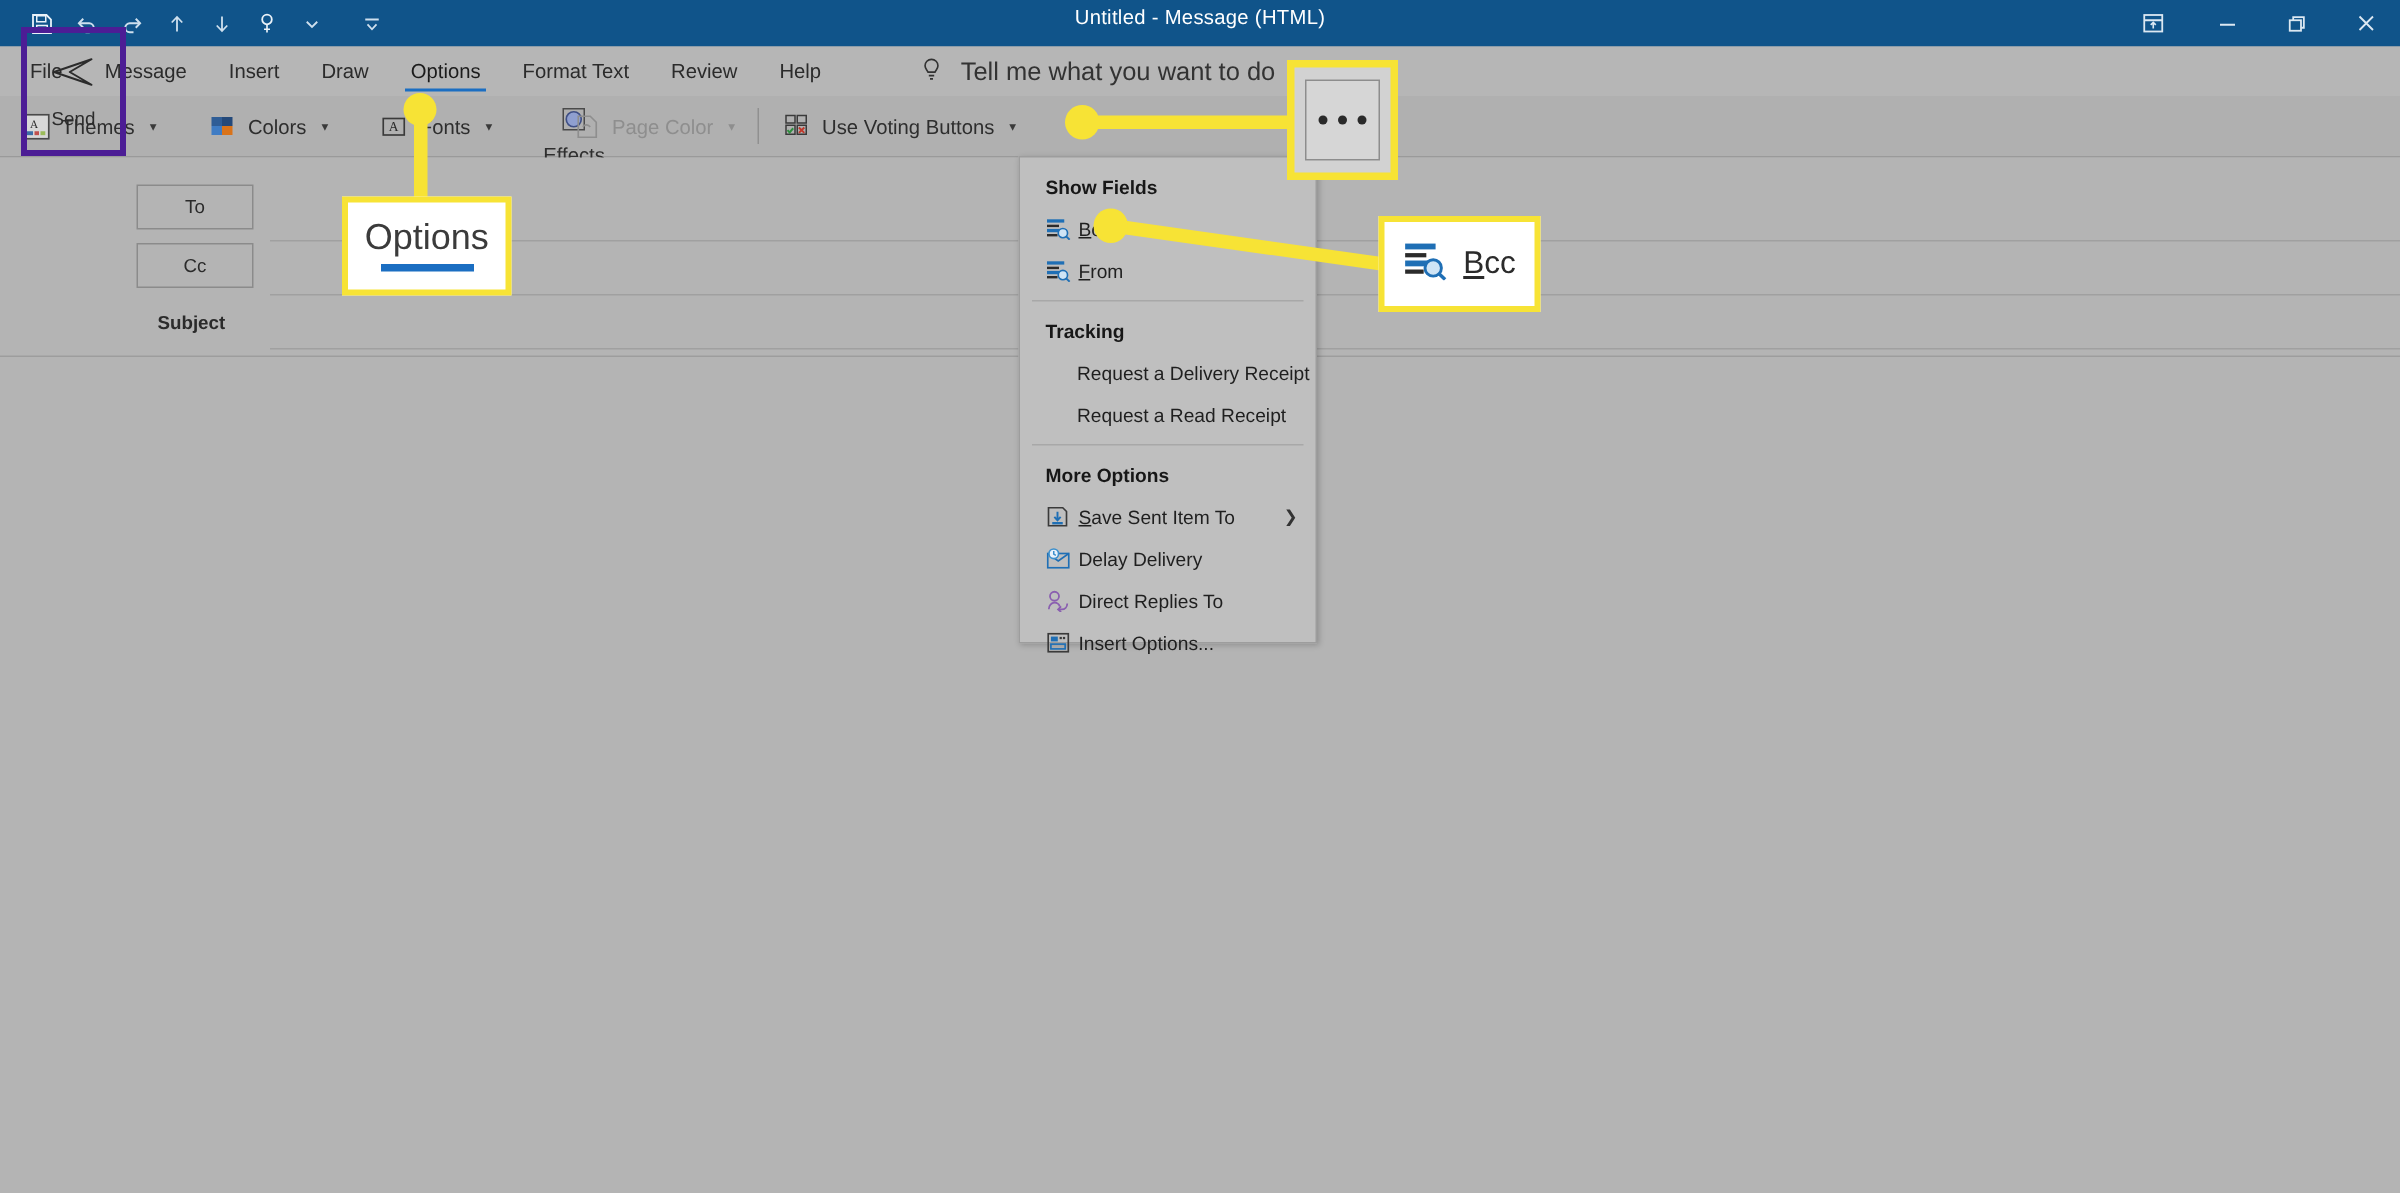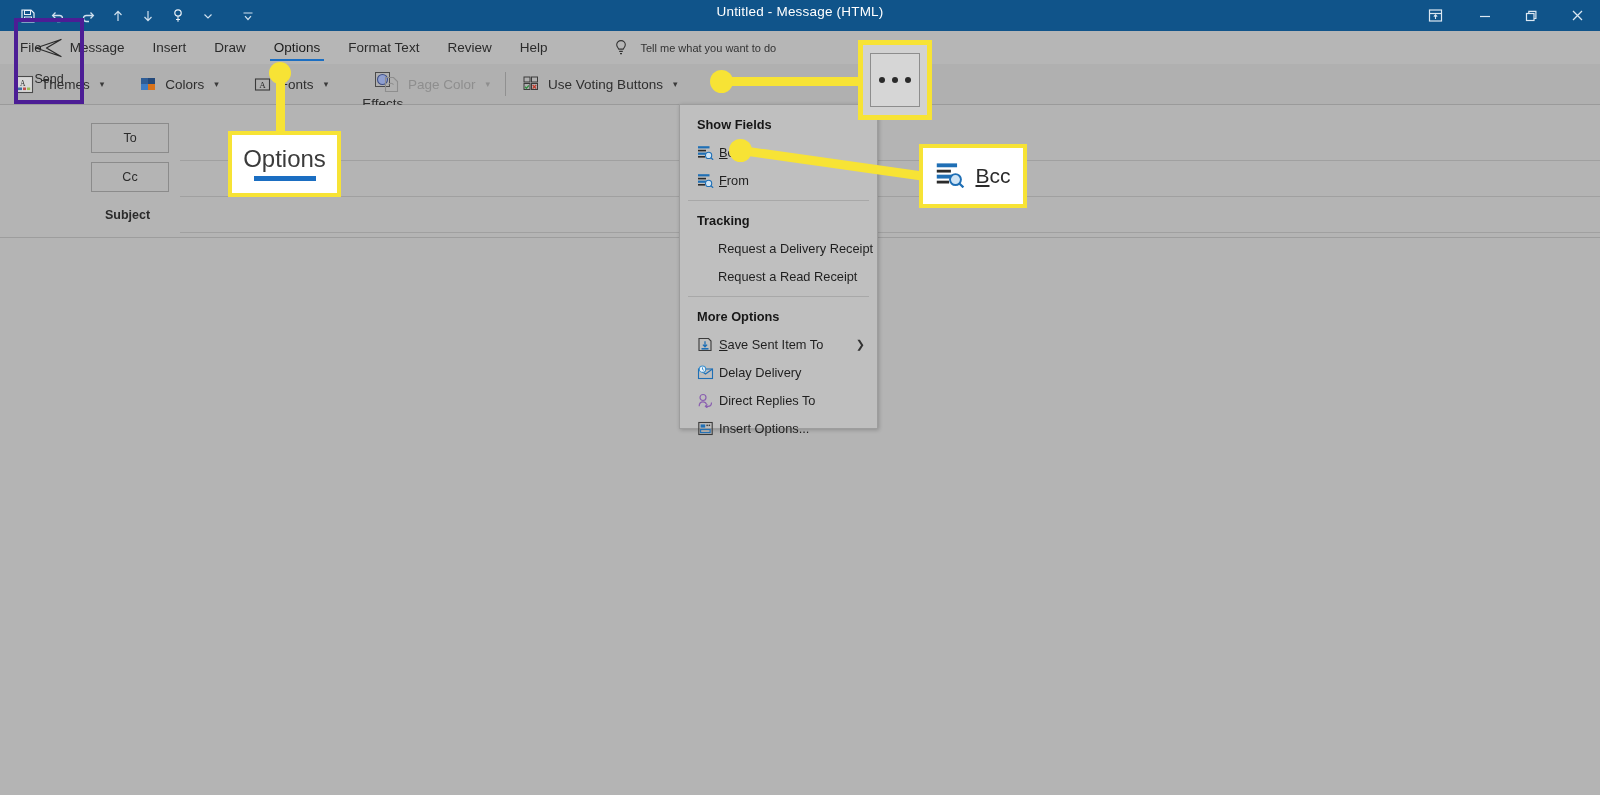--- a/index.html
+++ b/index.html
@@ -31,21 +31,21 @@
     position:absolute;left:0;top:31px;width:1600px;height:33px;
     background:#b6b6b6;display:flex;align-items:center;
     font-size:13.5px;color:#2b2b2b;
   }
   .tab{padding:0 14px;height:33px;display:flex;align-items:center;position:relative;white-space:nowrap;justify-content:flex-end;}
   .tab.first{margin-left:6px;}
   .tab.active{color:#1b1b1b;font-weight:400;}
   .tab.active:after{
     content:"";position:absolute;left:10px;right:10px;bottom:3px;height:2px;background:#1b6ec2;
   }
-  .tellme{display:flex;align-items:center;gap:11px;margin-left:52px;color:#333;font-size:11px;}
+  .tellme{display:flex;align-items:flex-start;gap:11px;margin-left:52px;color:#333;font-size:17px;}
   .bulb{width:16px;height:18px;}
   
   .ribbon{
     position:absolute;left:0;top:64px;width:1600px;height:40px;
     background:#b0b0b0;border-bottom:1px solid #9a9a9a;
   }
   .ribgroup{position:absolute;top:0;height:40px;display:flex;align-items:center;}
   .ribbtn{display:flex;align-items:center;gap:7px;height:28px;padding:0 6px;font-size:13.5px;color:#2e2e2e;white-space:nowrap;}
   .ribbtn.disabled{color:#8e8e8e;}
   .caret{font-size:9px;color:#3a3a3a;margin-left:3px;}

